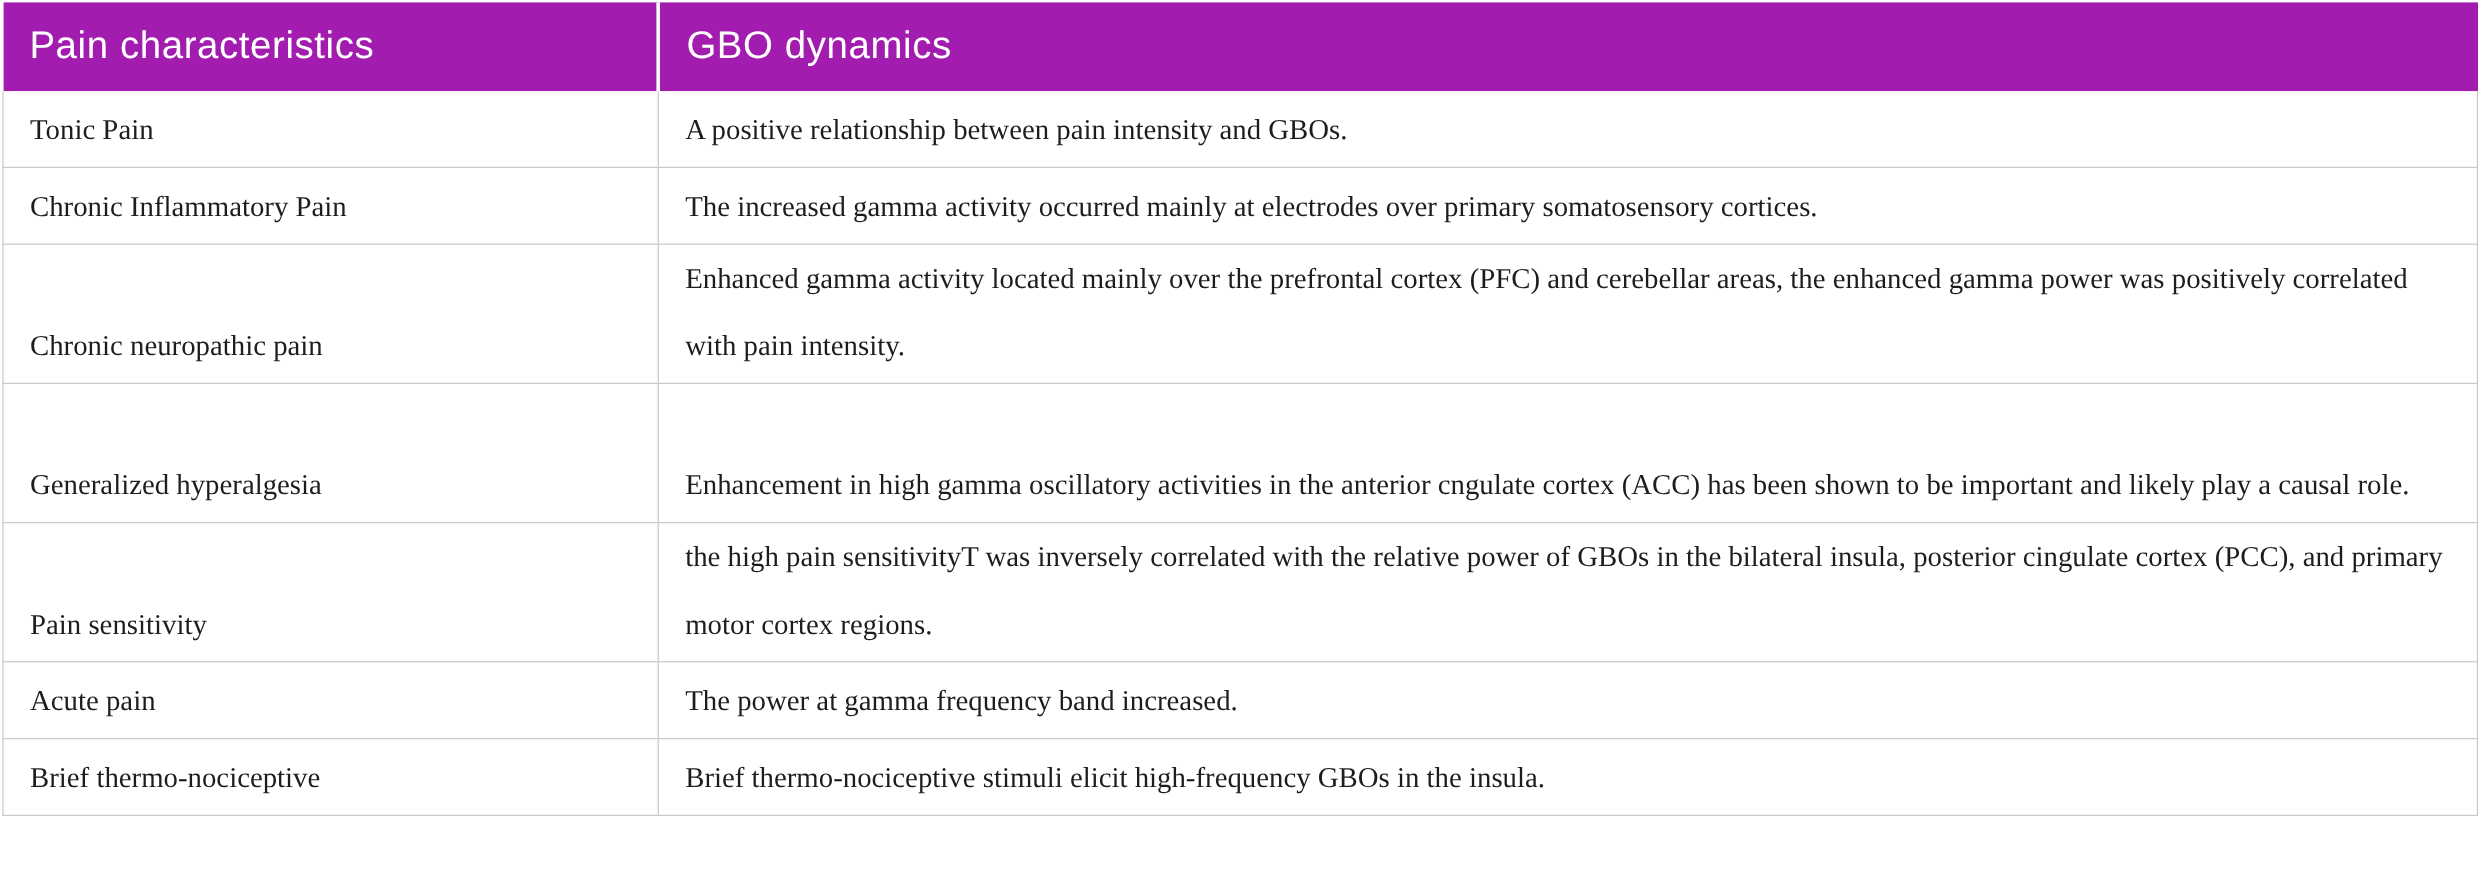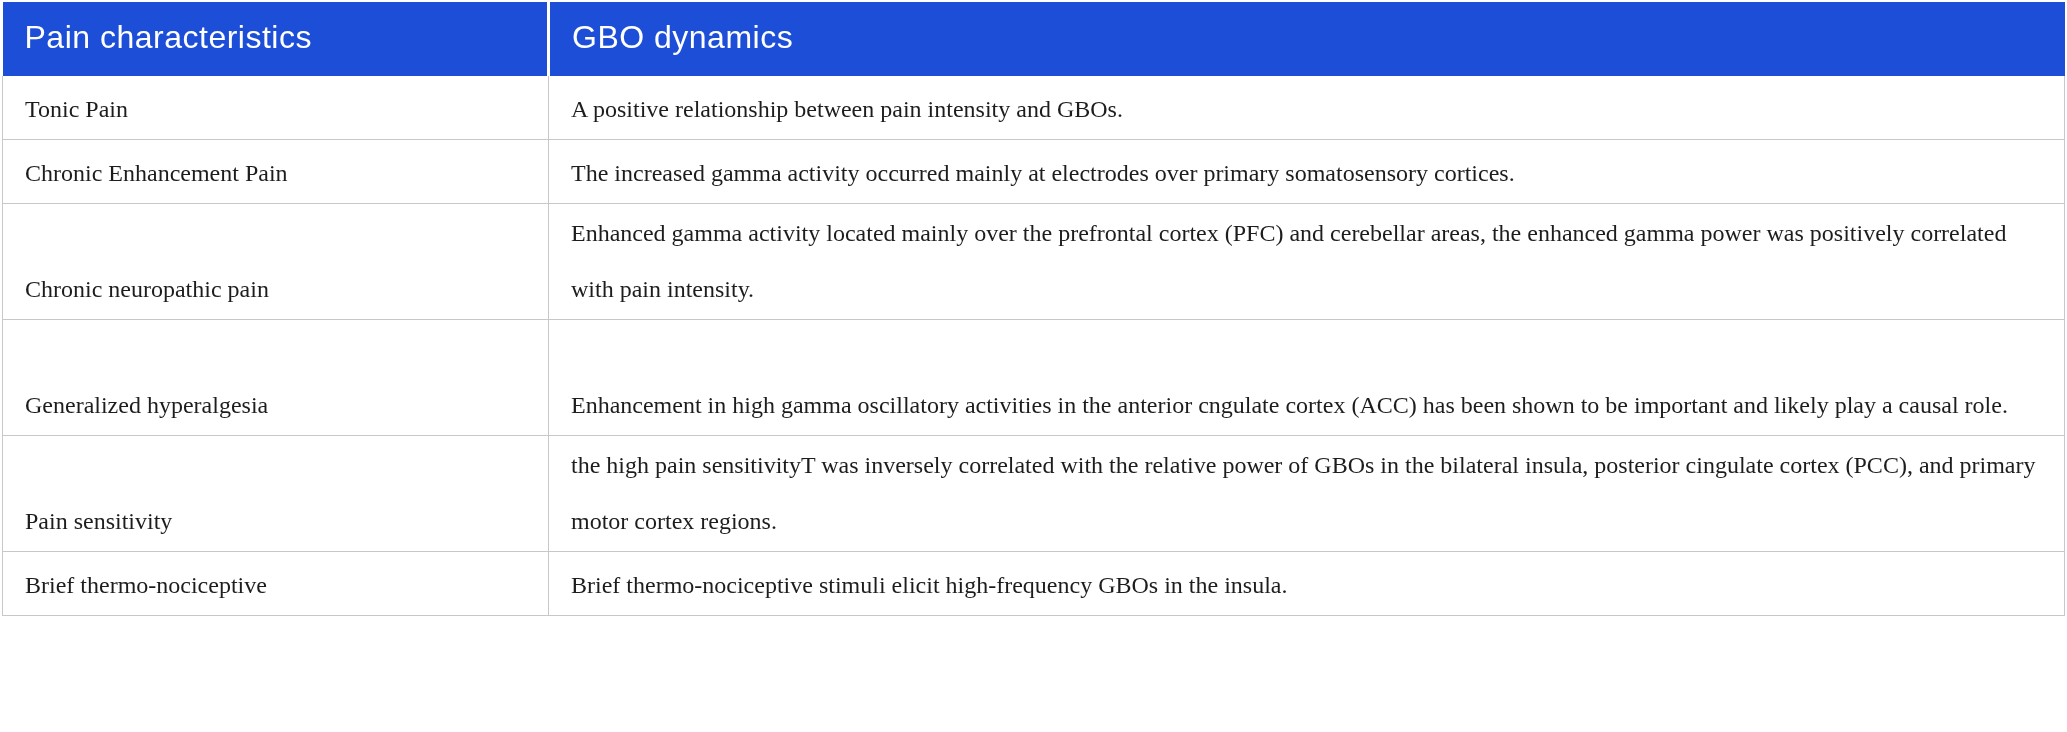--- a/index.html
+++ b/index.html
@@ -17,21 +17,21 @@
   table.gbo-table {
     position: absolute;
     top: 2px;
     left: 2px;
     width: 2063px;
     border-collapse: collapse;
     table-layout: fixed;
   }
   
   table.gbo-table thead th {
-    background: #1d4ed8;
+    background: #a21caf;
     color: #ffffff;
     font-family: "Liberation Sans", sans-serif;
     font-size: 32px;
     font-weight: 400;
     text-align: left;
     vertical-align: middle;
     height: 70px;
     padding: 0 20px 4px 22px;
     letter-spacing: 0.5px;
   }
@@ -73,34 +73,38 @@
         <th class="col-pain">Pain characteristics</th>
         <th class="col-dyn">GBO dynamics</th>
       </tr>
     </thead>
     <tbody>
       <tr class="h1">
         <td class="cell-pain">Tonic Pain</td>
         <td class="cell-dyn">A positive relationship between pain intensity and GBOs.</td>
       </tr>
       <tr class="h1">
-        <td class="cell-pain">Chronic Enhancement Pain</td>
+        <td class="cell-pain">Chronic Inflammatory Pain</td>
         <td class="cell-dyn">The increased gamma activity occurred mainly at electrodes over primary somatosensory cortices.</td>
       </tr>
       <tr class="h2">
         <td class="cell-pain">Chronic neuropathic pain</td>
         <td class="cell-dyn">Enhanced gamma activity located mainly over the prefrontal cortex (PFC) and cerebellar areas, the enhanced gamma power was positively correlated with pain intensity.</td>
       </tr>
       <tr class="h2">
         <td class="cell-pain">Generalized hyperalgesia</td>
         <td class="cell-dyn">Enhancement in high gamma oscillatory activities in the anterior cngulate cortex (ACC) has been shown to be important and likely play a causal role.</td>
       </tr>
       <tr class="h2">
         <td class="cell-pain">Pain sensitivity</td>
         <td class="cell-dyn">the high pain sensitivityT was inversely correlated with the relative power of GBOs in the bilateral insula, posterior cingulate cortex (PCC), and primary motor cortex regions.</td>
       </tr>
       <tr class="h1">
+        <td class="cell-pain">Acute pain</td>
+        <td class="cell-dyn">The power at gamma frequency band increased.</td>
+      </tr>
+      <tr class="h1">
         <td class="cell-pain">Brief thermo-nociceptive</td>
         <td class="cell-dyn">Brief thermo-nociceptive stimuli elicit high-frequency GBOs in the insula.</td>
       </tr>
     </tbody>
   </table>
 </div>
 
 </body></html>

